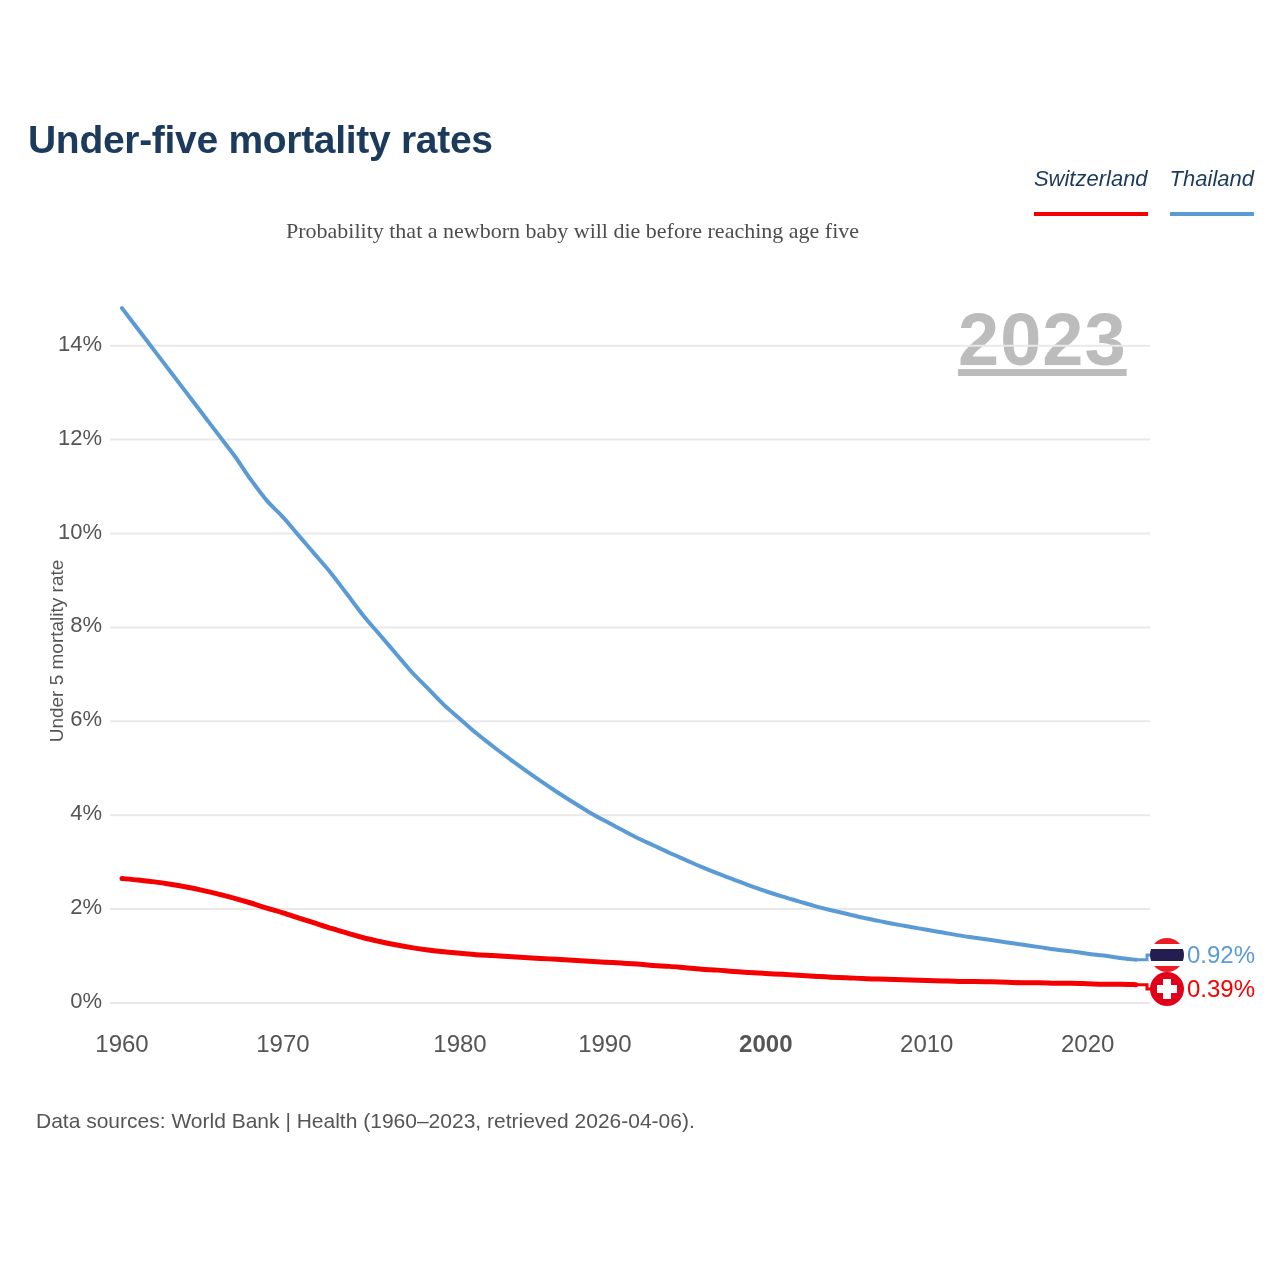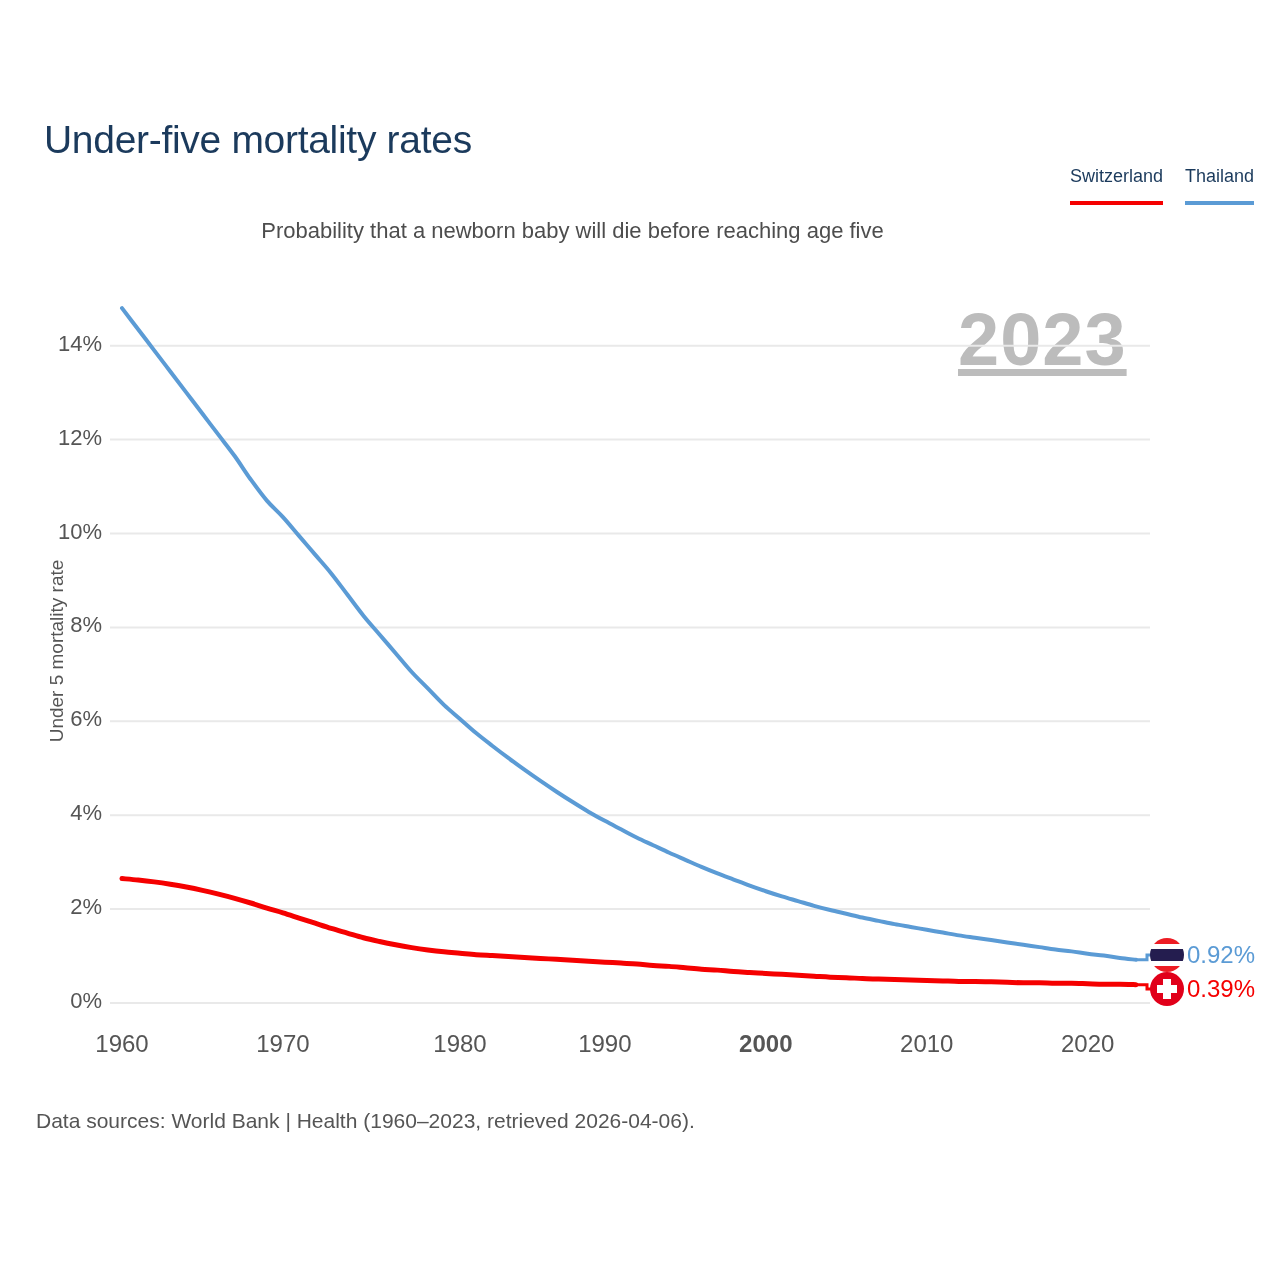--- a/index.html
+++ b/index.html
@@ -19,59 +19,60 @@
     position: absolute;
     inset: 0;
   }
 
   
   #chart-title {
     position: absolute;
     left: 28px;
     top: 92px;
     font-size: 39px;
-    font-weight: normal;
+    font-weight: bold;
     color: #1b3a5c;
     letter-spacing: -0.3px;
     white-space: nowrap;
-    margin-left: 16px;
   }
 
   
   #legend {
     position: absolute;
     right: 26px;
     top: 166px;
     display: flex;
     gap: 22px;
     align-items: flex-start;
   }
   .legend-item {
     display: block;
-    font-size: 18px;
+    font-size: 22px;
     color: #1b3a5c;
-    padding-bottom: 14px;
+    padding-bottom: 20px;
     border-bottom-style: solid;
     border-bottom-width: 4px;
     white-space: nowrap;
     cursor: pointer;
+    font-style: italic;
   }
   .legend-item.c0 { border-bottom-color: #f50000; }
   .legend-item.c1 { border-bottom-color: #5b9bd5; }
 
   
   #chart-subtitle {
     position: absolute;
     left: 0;
     right: 0;
     top: 218px;
     text-align: center;
     font-size: 22px;
     color: #4d4d4d;
     padding-right: 135px;
+    font-family: Liberation Serif, serif;
   }
 
   
   #plot {
     position: absolute;
     left: 0;
     top: 0;
     width: 1280px;
     height: 1280px;
   }

